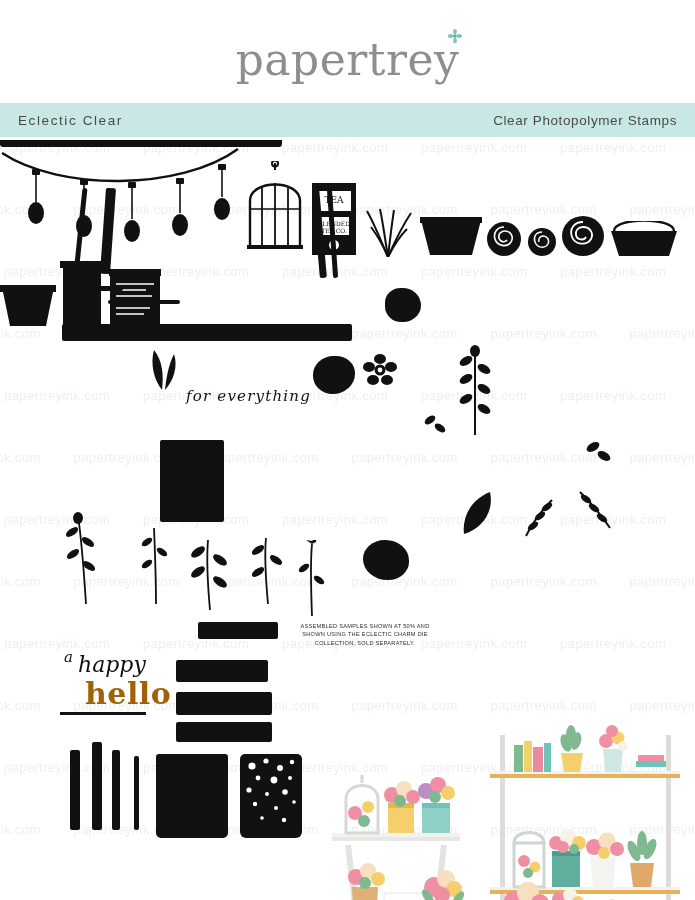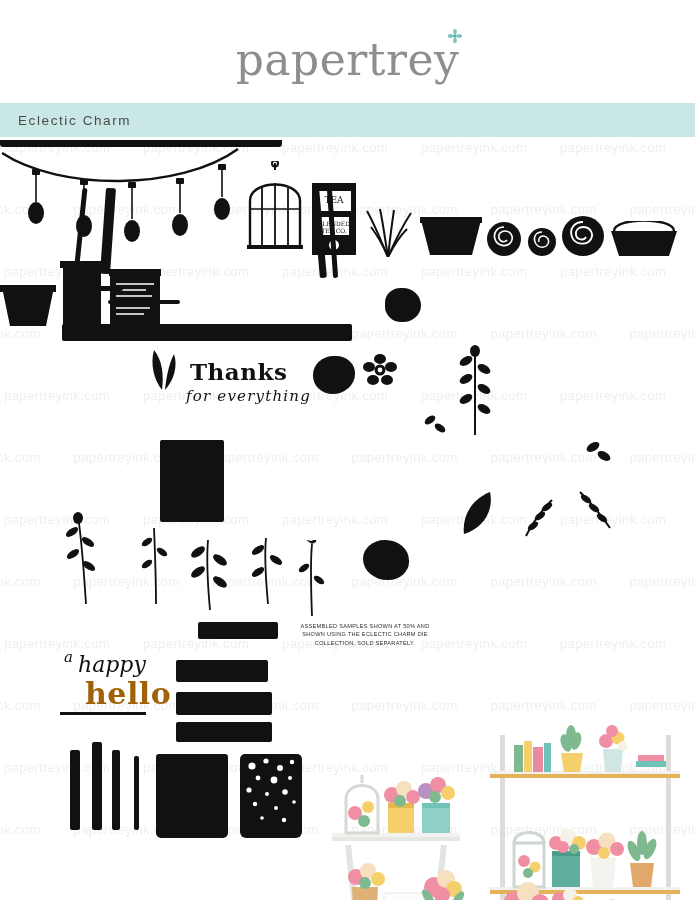--- a/index.html
+++ b/index.html
@@ -236,21 +236,22 @@
     <g fill="#7fc4bd">
       <ellipse cx="10" cy="4.5" rx="2.4" ry="3.4"></ellipse>
       <ellipse cx="10" cy="15.5" rx="2.4" ry="3.4"></ellipse>
       <ellipse cx="4.5" cy="10" rx="3.4" ry="2.4"></ellipse>
       <ellipse cx="15.5" cy="10" rx="3.4" ry="2.4"></ellipse>
       <circle cx="10" cy="10" r="2.3" fill="#5aa9a1"></circle>
     </g>
   </svg>
 
   <div class="band">
-    <span class="band-left">Eclectic Charm</span>
+    <span class="band-left">Eclectic Clear</span>
+    <span class="band-right">Clear Photopolymer Stamps</span>
   </div>
 
   <div class="watermarks" id="wm-layer">
       <span class="wm" style="left: 4px; top: 0px; color: rgb(239, 239, 239);">papertreyink.com</span>
       <span class="wm" style="left: 143px; top: 0px; color: rgb(239, 239, 239);">papertreyink.com</span>
       <span class="wm" style="left: 282px; top: 0px; color: rgb(239, 239, 239);">papertreyink.com</span>
       <span class="wm" style="left: 421px; top: 0px; color: rgb(239, 239, 239);">papertreyink.com</span>
       <span class="wm" style="left: 560px; top: 0px; color: rgb(239, 239, 239);">papertreyink.com</span>
       <span class="wm" style="left: -65.5px; top: 62px; color: rgb(239, 239, 239);">papertreyink.com</span>
       <span class="wm" style="left: 73.5px; top: 62px; color: rgb(239, 239, 239);">papertreyink.com</span>
@@ -363,21 +364,20 @@
       <path d="M6 48 h50" stroke="#111" stroke-width="1.6"></path>
     </svg>
 
     
     <svg style="position:absolute;left:148px;top:208px;width:34px;height:46px" viewBox="0 0 34 46">
       <path d="M6 2 C2 16, 6 32, 14 42 C16 26, 14 12, 6 2 Z" fill="#111"></path>
       <path d="M26 6 C20 18, 18 32, 17 42 C26 32, 30 18, 26 6 Z" fill="#111"></path>
     </svg>
 
     
-    <div class="thanks">Thanks</div>
     <div class="thanks-sub">for everything</div>
 
     
     <div class="blk bookA"></div>
 
     
     <svg class="teabox" viewBox="0 0 46 80">
       <rect x="1" y="6" width="44" height="72" fill="#111"></rect>
       <rect x="6" y="14" width="34" height="20" fill="#fff"></rect>
       <rect x="8" y="40" width="30" height="18" fill="#fff"></rect>

